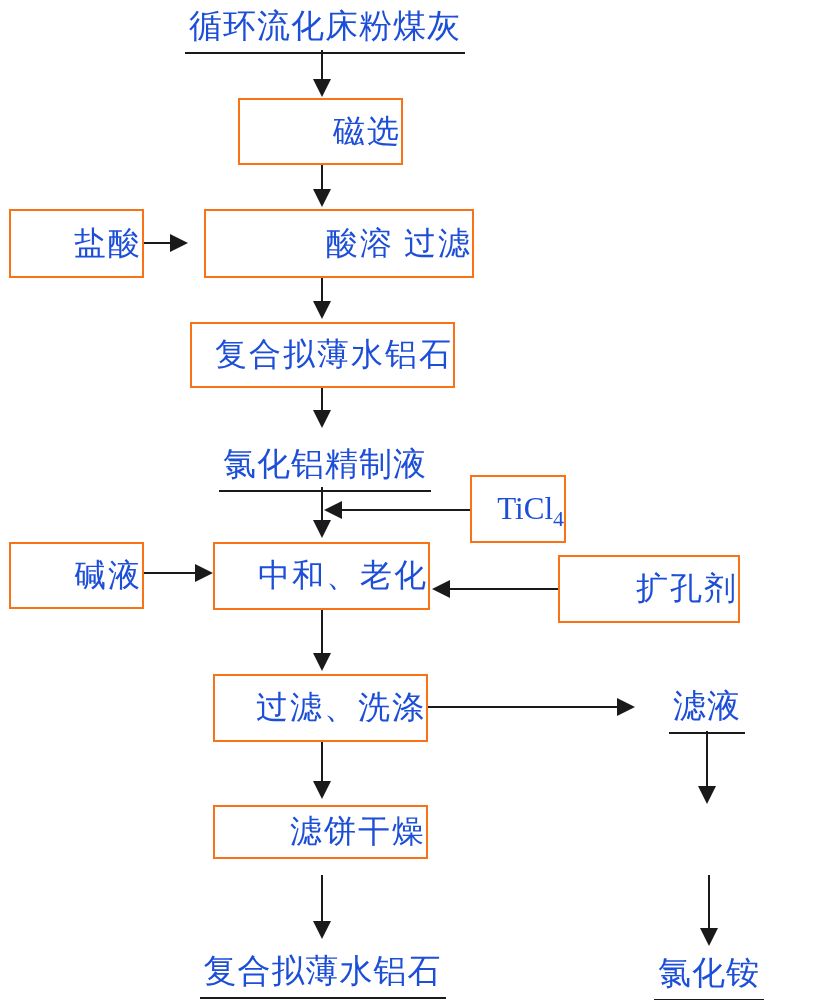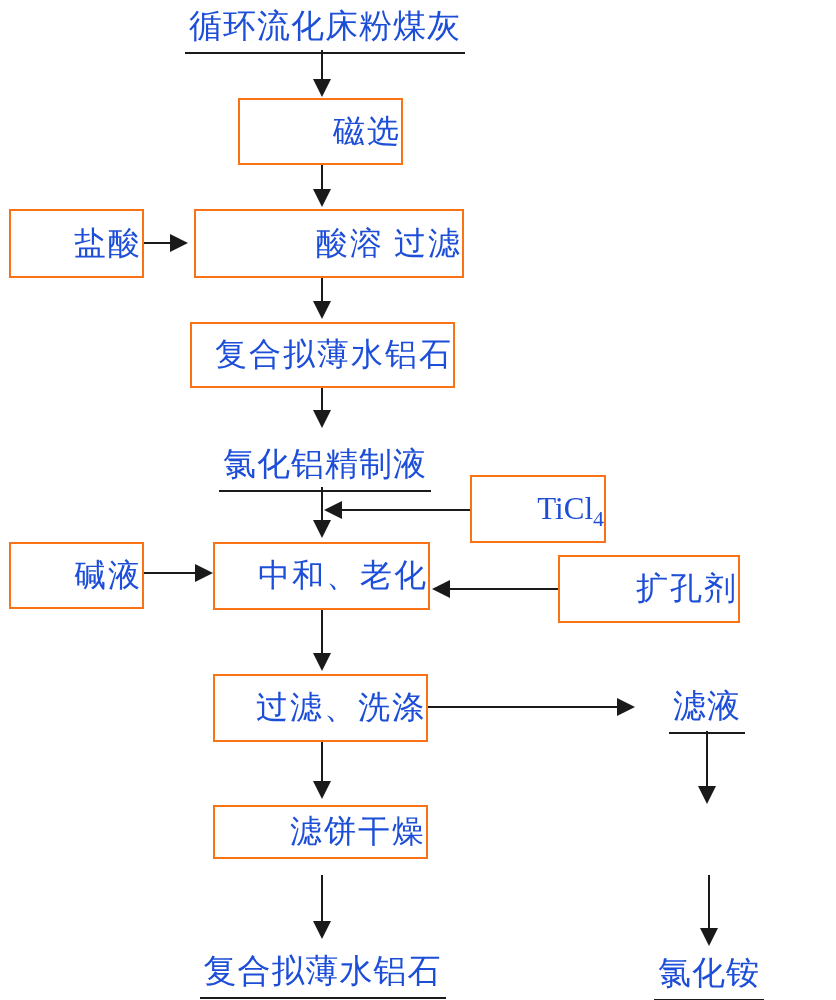--- a/index.html
+++ b/index.html
@@ -58,39 +58,39 @@
   <div class="vline" style="left:321px;top:165px;height:26px;"></div>
   <div class="ah ah-down" style="left:313px;top:189px;"></div>
 
   <div class="box" style="left:9px;top:209px;width:135px;height:69px;padding-left:16px;">
     <span>盐酸</span>
   </div>
 
   <div class="hline" style="left:144px;top:242px;width:27px;"></div>
   <div class="ah ah-right" style="left:170px;top:234px;"></div>
 
-  <div class="box" style="left:194px;top:209px;width:270px;height:69px;">
+  <div class="box" style="left:204px;top:209px;width:270px;height:69px;">
     <span>酸溶 过滤</span>
   </div>
 
   <div class="vline" style="left:321px;top:278px;height:24px;"></div>
   <div class="ah ah-down" style="left:313px;top:301px;"></div>
 
   <div class="box" style="left:190px;top:322px;width:265px;height:66px;">
     <span>复合拟薄水铝石</span>
   </div>
 
   <div class="vline" style="left:321px;top:388px;height:23px;"></div>
   <div class="ah ah-down" style="left:313px;top:410px;"></div>
 
   <div class="lbl" style="left:200px;top:442px;width:250px;">
     <span>氯化铝精制液</span>
   </div>
 
-  <div class="box serif-label" style="left:470px;top:475px;width:136px;height:68px;">
+  <div class="box serif-label" style="left:470px;top:475px;width:96px;height:68px;">
     <span><span>TiCl</span><sub>4</sub></span>
   </div>
 
   <div class="hline" style="left:342px;top:509px;width:128px;"></div>
   <div class="ah ah-left" style="left:324px;top:501px;"></div>
 
   <div class="vline" style="left:321px;top:487px;height:34px;"></div>
   <div class="ah ah-down" style="left:313px;top:520px;"></div>
 
   <div class="box" style="left:9px;top:542px;width:135px;height:67px;">

